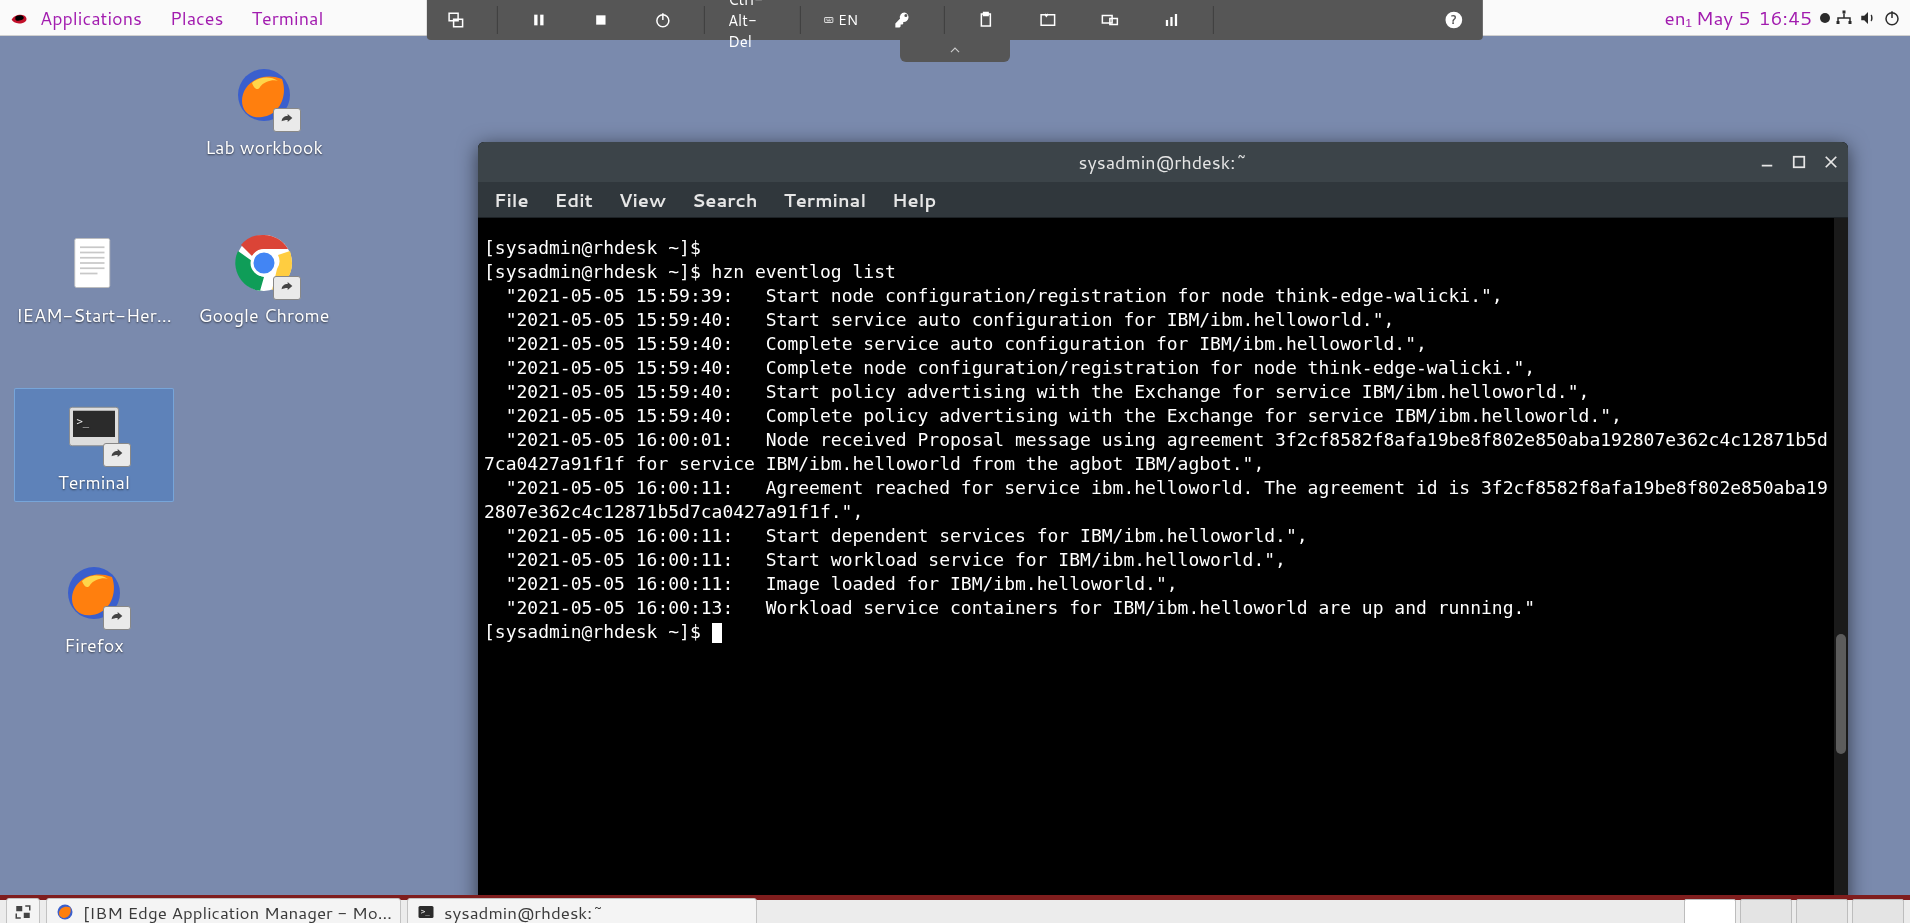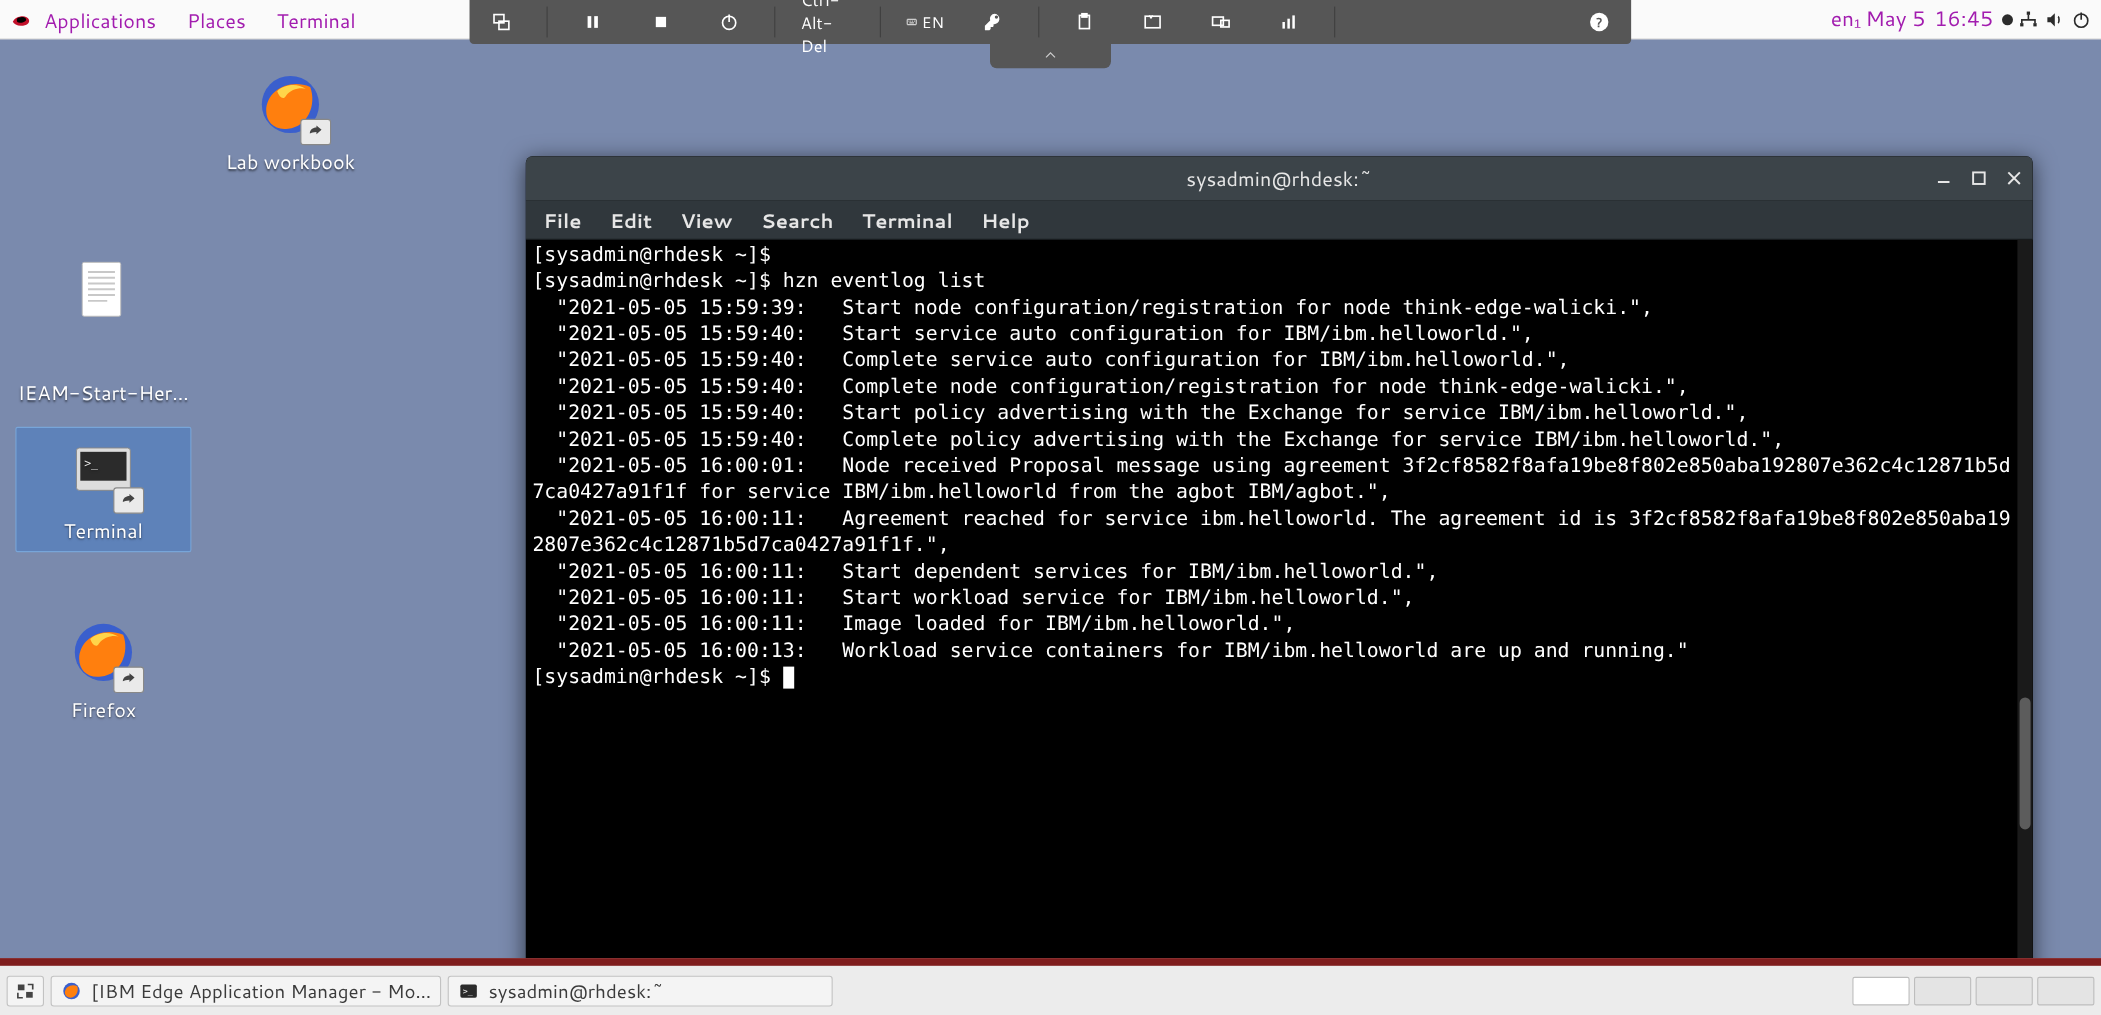--- a/index.html
+++ b/index.html
@@ -136,21 +136,20 @@
     border: 1px solid #888;
     border-radius: 3px;
     display: flex; align-items: center; justify-content: center;
   }
   .ellipsis-label {
     white-space: nowrap;
     overflow: hidden;
     text-overflow: ellipsis;
     max-width: 160px;
     display: inline-block;
-    margin-top: 42px;
   }
 
   
   #ico-trash   { top: 24px;  left: 14px; }
   #ico-lab     { top: 24px;  left: 184px; }
   #ico-ieam    { top: 192px; left: 14px; }
   #ico-chrome  { top: 192px; left: 184px; }
   #ico-term    { top: 352px; left: 14px; }
   #ico-firefox { top: 522px; left: 14px; }
   #ico-home    { top: 690px; left: 14px; }
@@ -210,20 +209,21 @@
   }
   .term-pre {
     flex: 1;
     font-family: "DejaVu Sans Mono", Menlo, Consolas, monospace;
     font-size: 18px;
     line-height: 24px;
     color: #ffffff;
     padding: 2px 6px;
     white-space: pre-wrap;
     word-break: break-all;
+    margin-top: 16px;
   }
   .term-pre .prompt { color: #ffffff; }
   .term-scrollbar {
     width: 14px;
     background: #1a1a1a;
     position: relative;
   }
   .term-scrollbar .thumb {
     position: absolute;
     top: 60%;
@@ -238,23 +238,23 @@
     width: 10px;
     height: 20px;
     background: #fff;
     vertical-align: middle;
   }
 
   
   .bottombar {
     position: absolute;
     bottom: 0; left: 0; right: 0;
-    height: 52px;
+    height: 28px;
     background: #ececec;
-    border-top: 7px solid #7f1d1d;
+    border-top: 5px solid #7f1d1d;
     display: flex;
     align-items: center;
     padding: 0 6px;
     gap: 6px;
     font-size: 17px;
     color: #3b3b3b;
   }
   .bottombar .ws-btn, .bottombar .task {
     height: 28px;
     border: 1px solid #c2c2c2;
@@ -441,20 +441,38 @@
           <line x1="16" y1="26" x2="44" y2="26"></line>
             <line x1="16" y1="32" x2="44" y2="32"></line>
           <line x1="16" y1="38" x2="44" y2="38"></line>
             <line x1="16" y1="44" x2="36" y2="44"></line>
         </g>
       </svg>
     </div>
     <span class="ellipsis-label">IEAM-Start-Her…</span>
   </div>
 
+  <div id="ico-chrome" class="d-icon">
+    <div class="glyph">
+      <svg viewBox="0 0 64 64" width="64" height="64">
+        <circle cx="32" cy="32" r="28" fill="#fff"></circle>
+        <path d="M32 4a28 28 0 0 1 24 14H32a14 14 0 0 0-12 7L9 14A28 28 0 0 1 32 4z" fill="#db4437"></path>
+        <path d="M60 32a28 28 0 0 1-20 27L45 38a14 14 0 0 0 1-14l12-4c1 4 2 8 2 12z" fill="#ffcd40"></path>
+        <path d="M32 60A28 28 0 0 1 6 20l14 10a14 14 0 0 0 12 16l-4 14z" fill="#0f9d58"></path>
+        <circle cx="32" cy="32" r="12" fill="#4285f4"></circle>
+          <circle cx="32" cy="32" r="12" fill="none" stroke="#fff" stroke-width="3"></circle>
+      </svg>
+      <span class="shortcut-badge">
+        <svg viewBox="0 0 24 24" width="18" height="16" fill="#444">
+            <path d="M4 14c0-5 4-8 9-8V3l7 6-7 6v-3c-4 0-7 1-9 2z"></path>
+          </svg>
+      </span>
+    </div>
+    <span>Google Chrome</span>
+  </div>
 
   <div id="ico-term" class="d-icon selected">
     <div class="glyph">
       <svg viewBox="0 0 64 64" width="62" height="56">
         <rect x="4" y="6" width="56" height="44" rx="3" fill="#ddd" stroke="#888"></rect>
         <rect x="8" y="10" width="48" height="30" fill="#2b2b2b"></rect>
         <text x="12" y="26" fill="#eee" font-family="monospace" font-size="12">&gt;_</text>
       </svg>
       <span class="shortcut-badge">
         <svg viewBox="0 0 24 24" width="18" height="16" fill="#444">

